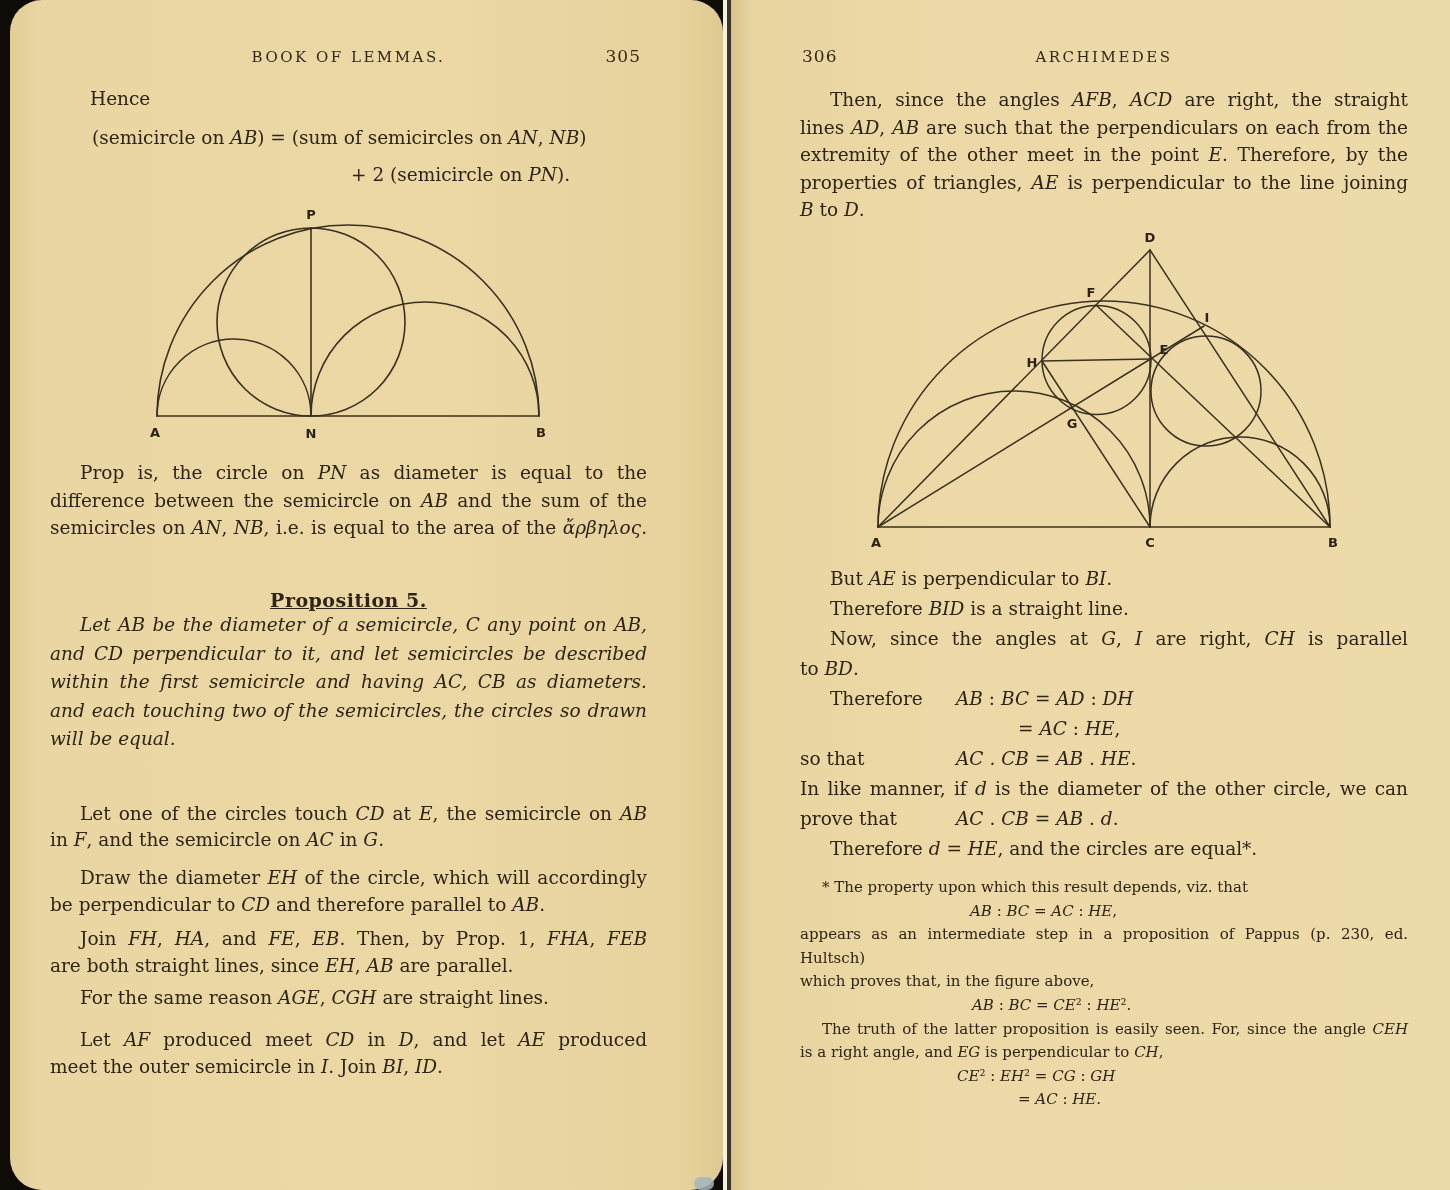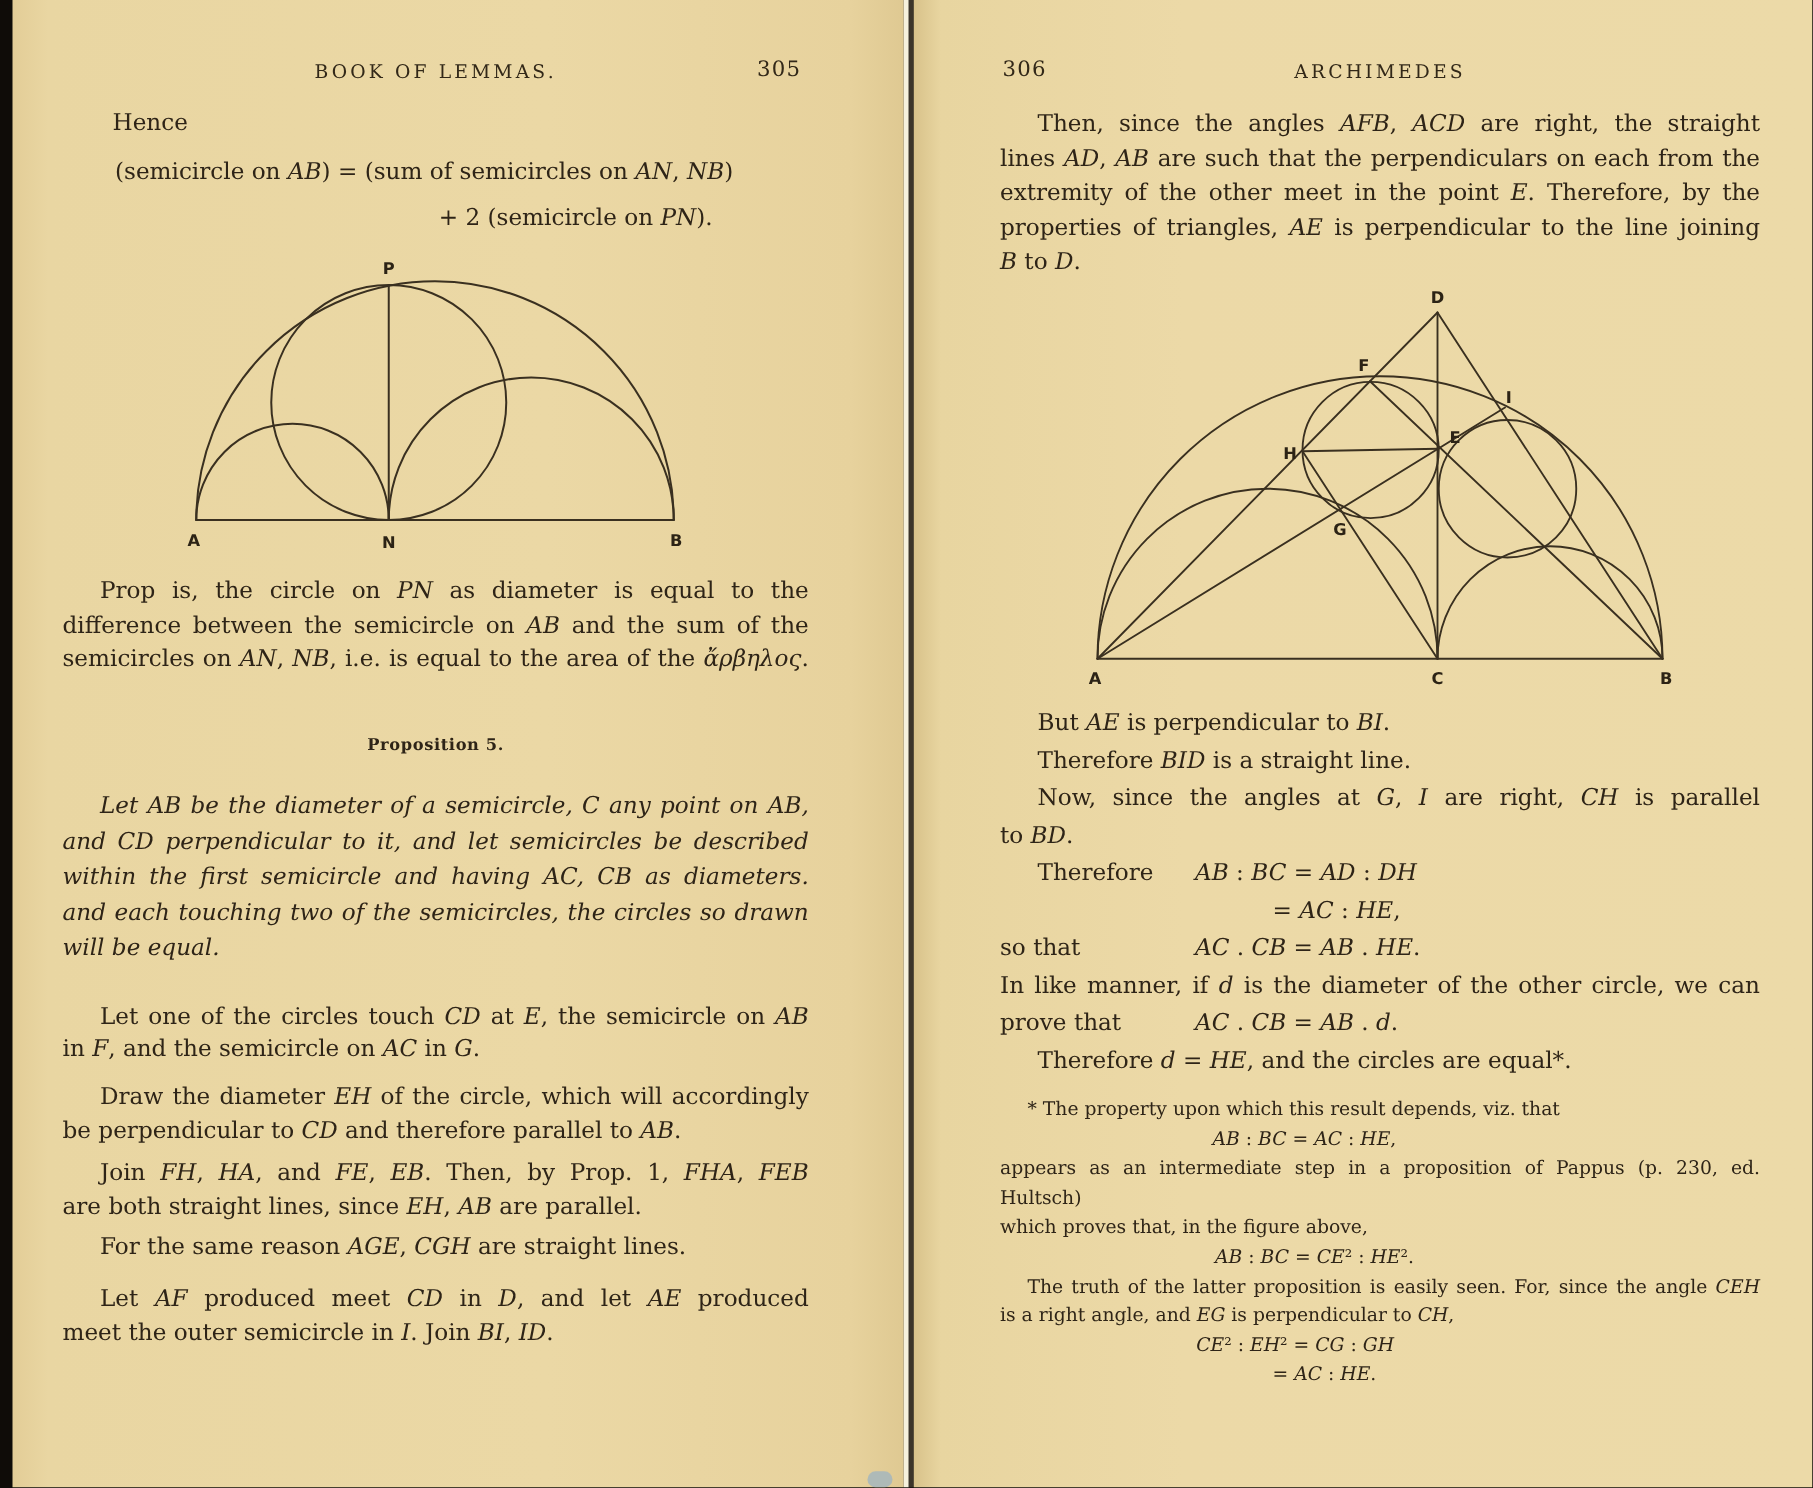--- a/index.html
+++ b/index.html
@@ -6,20 +6,21 @@
   body{
     width:1450px;height:1190px;position:relative;overflow:hidden;
     background:#0f0c08;
     font-family:"DejaVu Serif", serif;
     color:#2e2417;
   }
   .page{position:absolute;top:0;height:1190px;}
   #left-page{
     left:10px;width:713px;
     background:linear-gradient(90deg,#e3cd97 0%,#e9d6a2 4%,#ebd8a5 60%,#e7d29d 94%,#dfc992 100%);
+    border-radius:32px;
   }
   #right-page{
     left:731px;width:719px;
     background:linear-gradient(90deg,#d8c28a 0%,#e8d5a0 3%,#ecd9a7 30%,#ecdaa8 100%);
   }
   .gutter-light{position:absolute;left:723px;top:0;width:4px;height:1190px;background:#f6f1dd;}
   .gutter-dark{position:absolute;left:727px;top:0;width:4px;height:1190px;background:#3c352a;}
   .edge-strip{position:absolute;left:0;top:0;width:10px;height:1190px;background:#0f0c08;}
   .artifact{position:absolute;left:694px;top:1177px;width:20px;height:13px;border-radius:7px;background:#a4b6bd;opacity:.85;}
 
@@ -31,21 +32,21 @@
   .ln{white-space:normal;}
   .j{text-align:justify;text-align-last:justify;}
   .ind{padding-left:30px;}
   .find{padding-left:22px;}
   .v{font-style:italic;}
   .italic-para{font-style:italic;}
 
   .caps{font-size:15px;letter-spacing:2.5px;text-align:center;color:#322818;}
   .pgnum{font-size:17px;letter-spacing:1px;}
 
-  .heading{font-weight:bold;font-size:13px;text-align:center;letter-spacing:.5px;}
+  .heading{font-weight:bold;font-size:19px;text-align:center;letter-spacing:.5px;text-decoration:underline;}
 
   .eqline{position:relative;}
   .eqline .eq{position:absolute;left:156px;top:0;}
   .pad218{padding-left:218px;}
 
   .foot{font-size:15px;}
   .f170{padding-left:170px;}
   .f172{padding-left:172px;}
   .f157{padding-left:157px;}
   .f218{padding-left:218px;}
@@ -92,21 +93,21 @@
   </svg>
 
   <div class="lblock body-text" style="top:459px;line-height:27.5px;">
     <div class="ln ind j"><span>Prop is, the circle on </span><span class="v">PN</span><span> as diameter is equal to the</span></div>
     <div class="ln j"><span>difference between the semicircle on </span><span class="v">AB</span><span> and the sum of the</span></div>
     <div class="ln j"><span>semicircles on </span><span class="v">AN</span><span>, </span><span class="v">NB</span><span>, i.e. is equal to the area of the </span><span class="v">ἄρβηλος</span><span>.</span></div>
   </div>
 
   <div class="lblock heading" style="top:589px;">Proposition 5.</div>
 
-  <div class="lblock body-text italic-para" style="top:631px;line-height:28.5px;font-style:italic;">
+  <div class="lblock body-text italic-para" style="top:611px;line-height:28.5px;font-style:italic;">
     <div class="ln ind j">Let AB be the diameter of a semicircle, C any point on AB,</div>
     <div class="ln j">and CD perpendicular to it, and let semicircles be described</div>
     <div class="ln j">within the first semicircle and having AC, CB as diameters.</div>
     <div class="ln j">and each touching two of the semicircles, the circles so drawn</div>
     <div class="ln">will be equal.</div>
   </div>
 
   <div class="lblock body-text" style="top:801px;line-height:26px;">
     <div class="ln ind j"><span>Let one of the circles touch </span><span class="v">CD</span><span> at </span><span class="v">E</span><span>, the semicircle on </span><span class="v">AB</span></div>
     <div class="ln"><span>in </span><span class="v">F</span><span>, and the semicircle on </span><span class="v">AC</span><span> in </span><span class="v">G</span><span>.</span></div>

